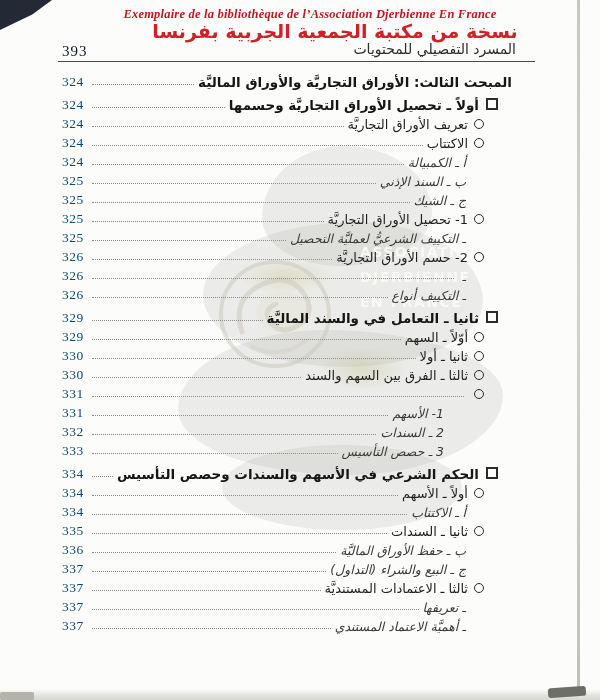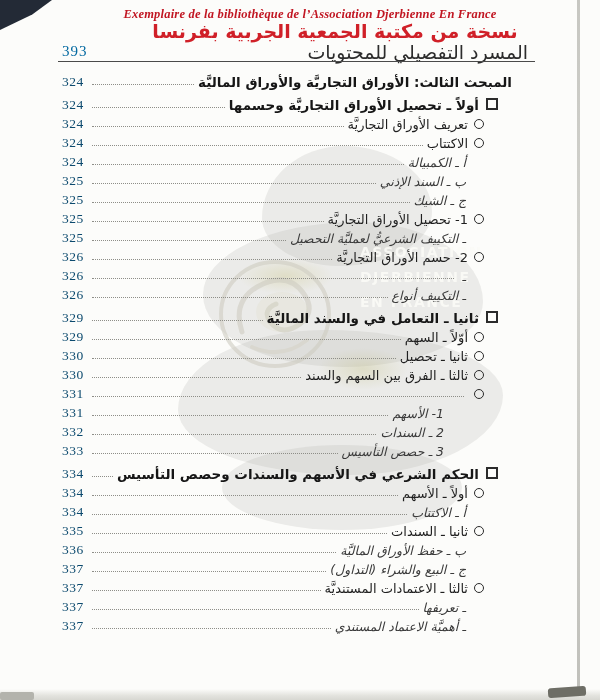--- a/index.html
+++ b/index.html
@@ -56,26 +56,26 @@
     font-style:italic;font-weight:bold;font-size:12.5px;
     color:var(--header_red,#c11622);letter-spacing:.2px;
   }
   .hdr-ar{
     margin:-2px 0 0;text-align:center;transform:translateX(35px);
     font-weight:bold;font-size:19px;line-height:22px;
     color:var(--banner_red,#d02028);direction:rtl;
   }
   .folio{
     position:absolute;left:62px;top:43px;
-    font-family:"Liberation Serif","DejaVu Serif",serif;font-size:15px;color:#0369a1;
+    font-family:"Liberation Serif","DejaVu Serif",serif;font-size:15px;color:#0f172a;
     letter-spacing:1px;
   }
   .toc-title{
-    position:absolute;right:72px;top:41px;direction:rtl;
-    font-size:19px;color:#2c2c2c;
+    position:absolute;right:84px;top:41px;direction:rtl;
+    font-size:14px;color:#2c2c2c;
   }
   .hdr-rule{
     position:absolute;left:58px;top:61px;width:477px;height:0;
     border-top:1.2px solid #4a4a4a;
   }
   
   .toc{
     position:absolute;left:62px;top:67px;width:450px;direction:rtl;
   }
   .row{
@@ -216,21 +216,21 @@
         <span class="pg">329</span>
       </div>
       <div class="row ind2">
         <span class="b-circle"></span>
         <span class="t">أوّلاً ـ السهم</span>
         <span class="leader"></span>
         <span class="pg">329</span>
       </div>
       <div class="row ind2">
         <span class="b-circle"></span>
-        <span class="t">ثانيا ـ تحصيل</span>
+        <span class="t">ثانيا ـ أولا</span>
         <span class="leader"></span>
         <span class="pg">330</span>
       </div>
       <div class="row ind2">
         <span class="b-circle"></span>
         <span class="t">ثالثا ـ الفرق بين السهم والسند</span>
         <span class="leader"></span>
         <span class="pg">330</span>
       </div>
       <div class="row ind2">

